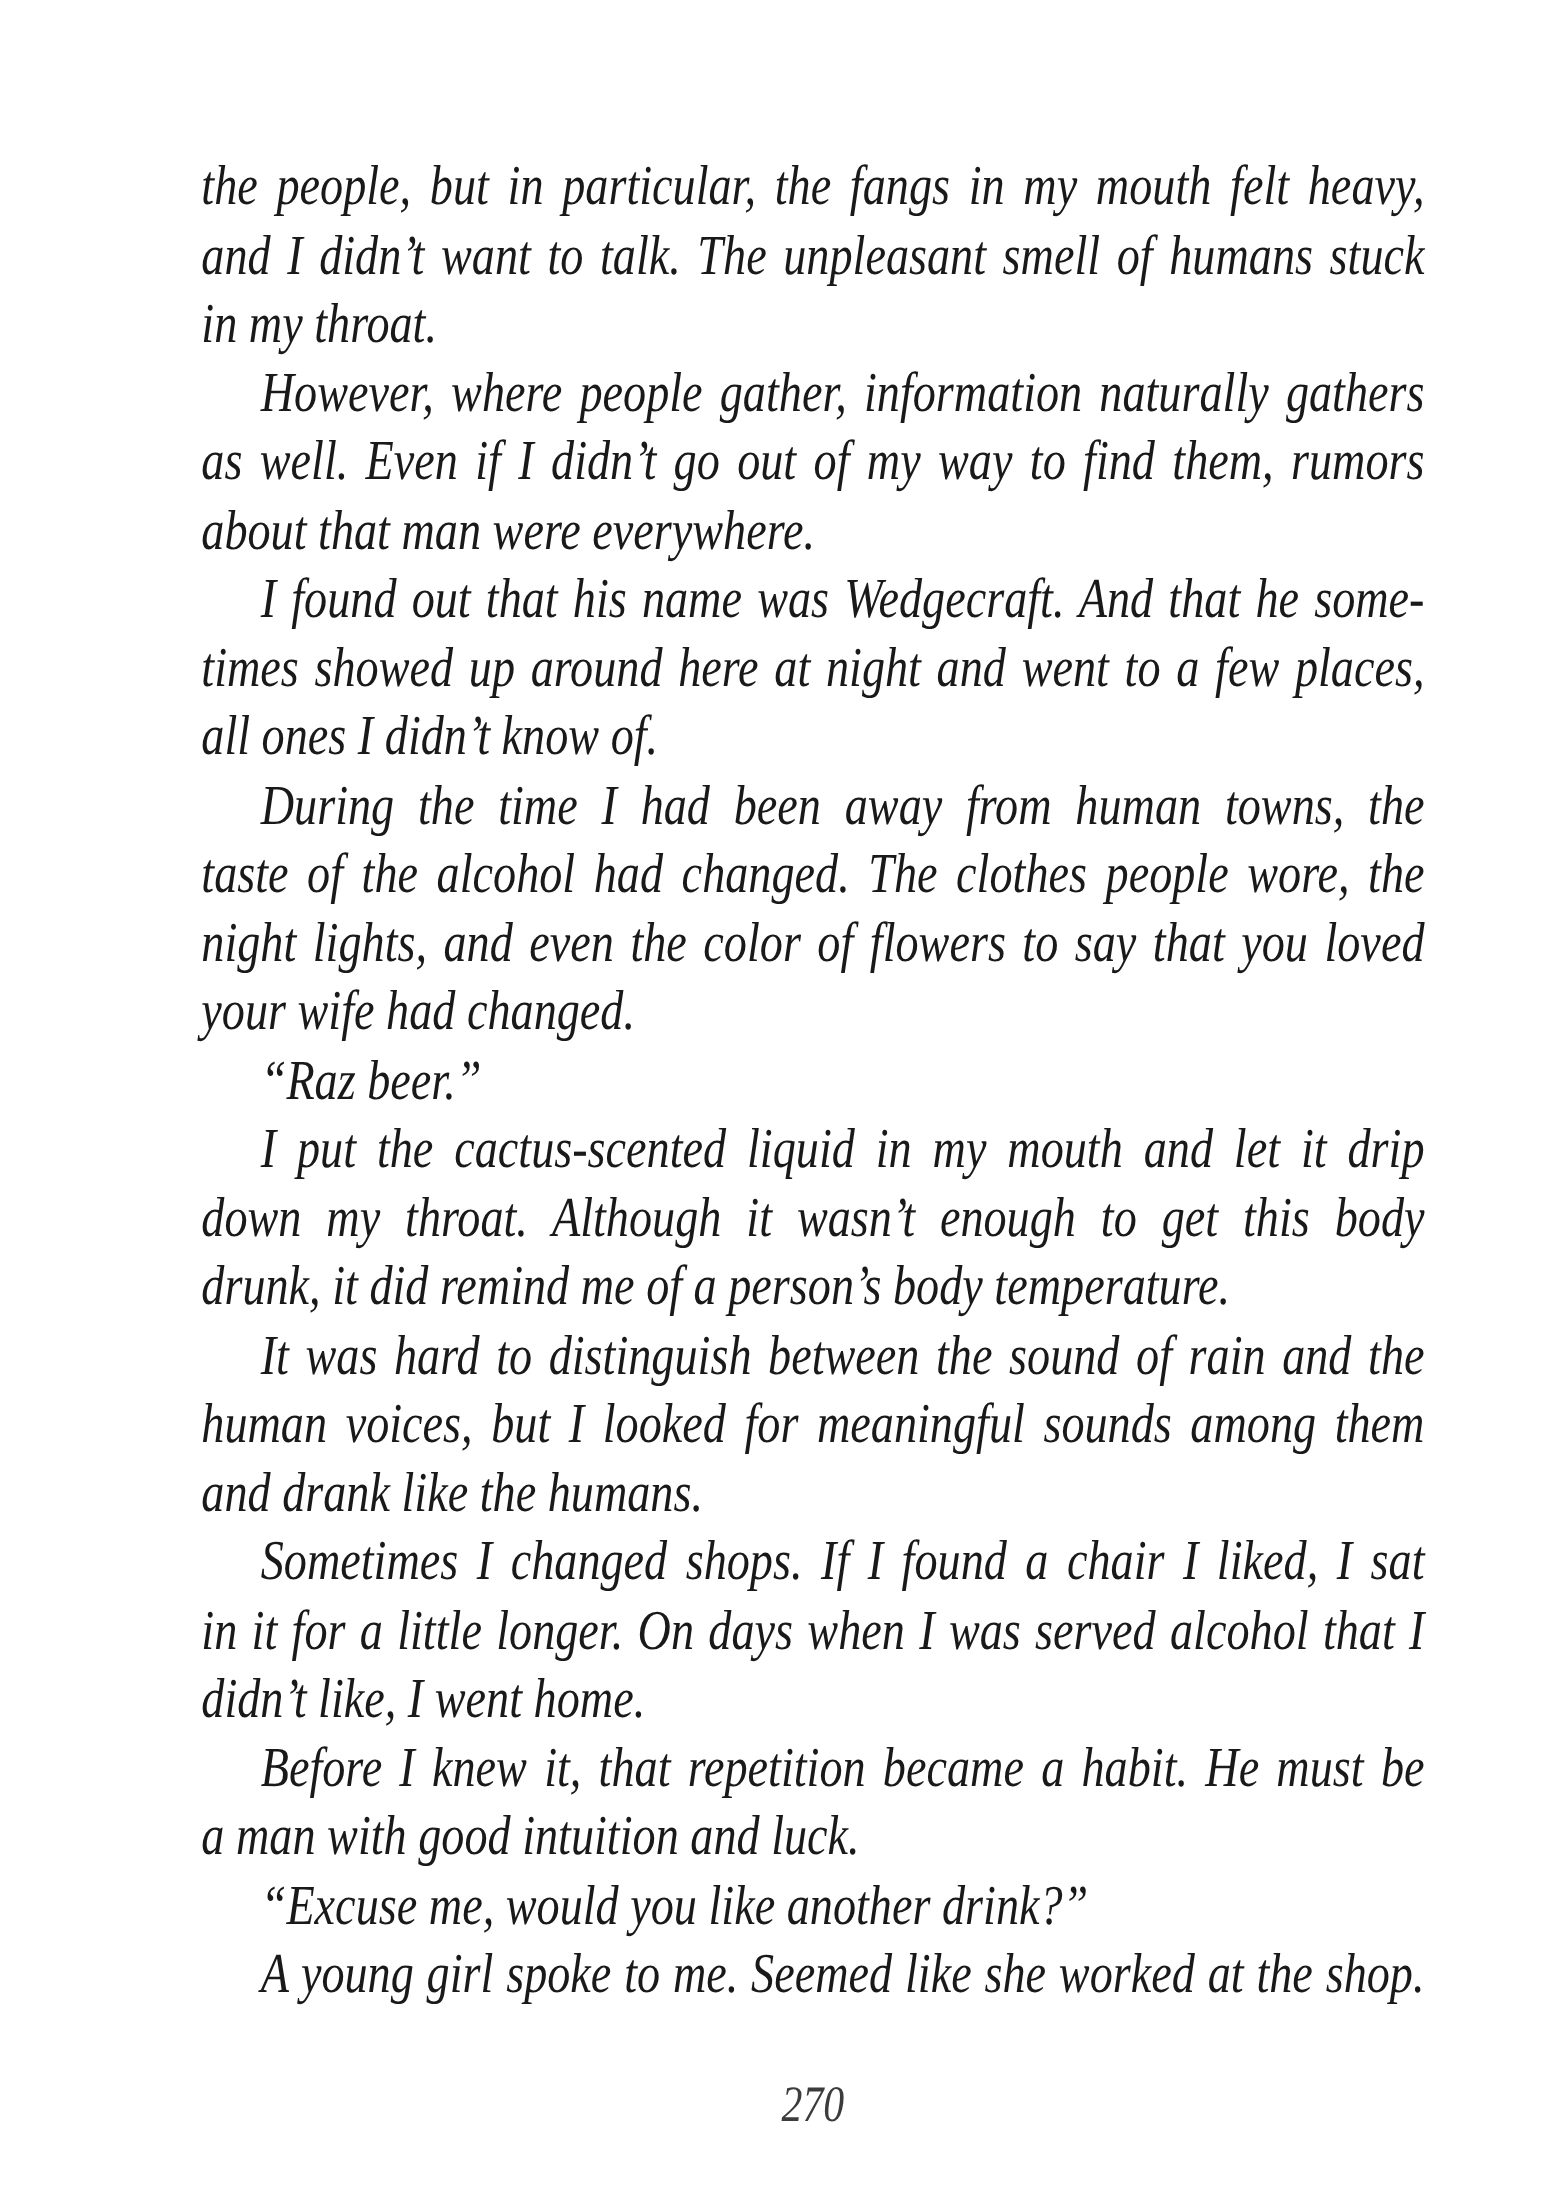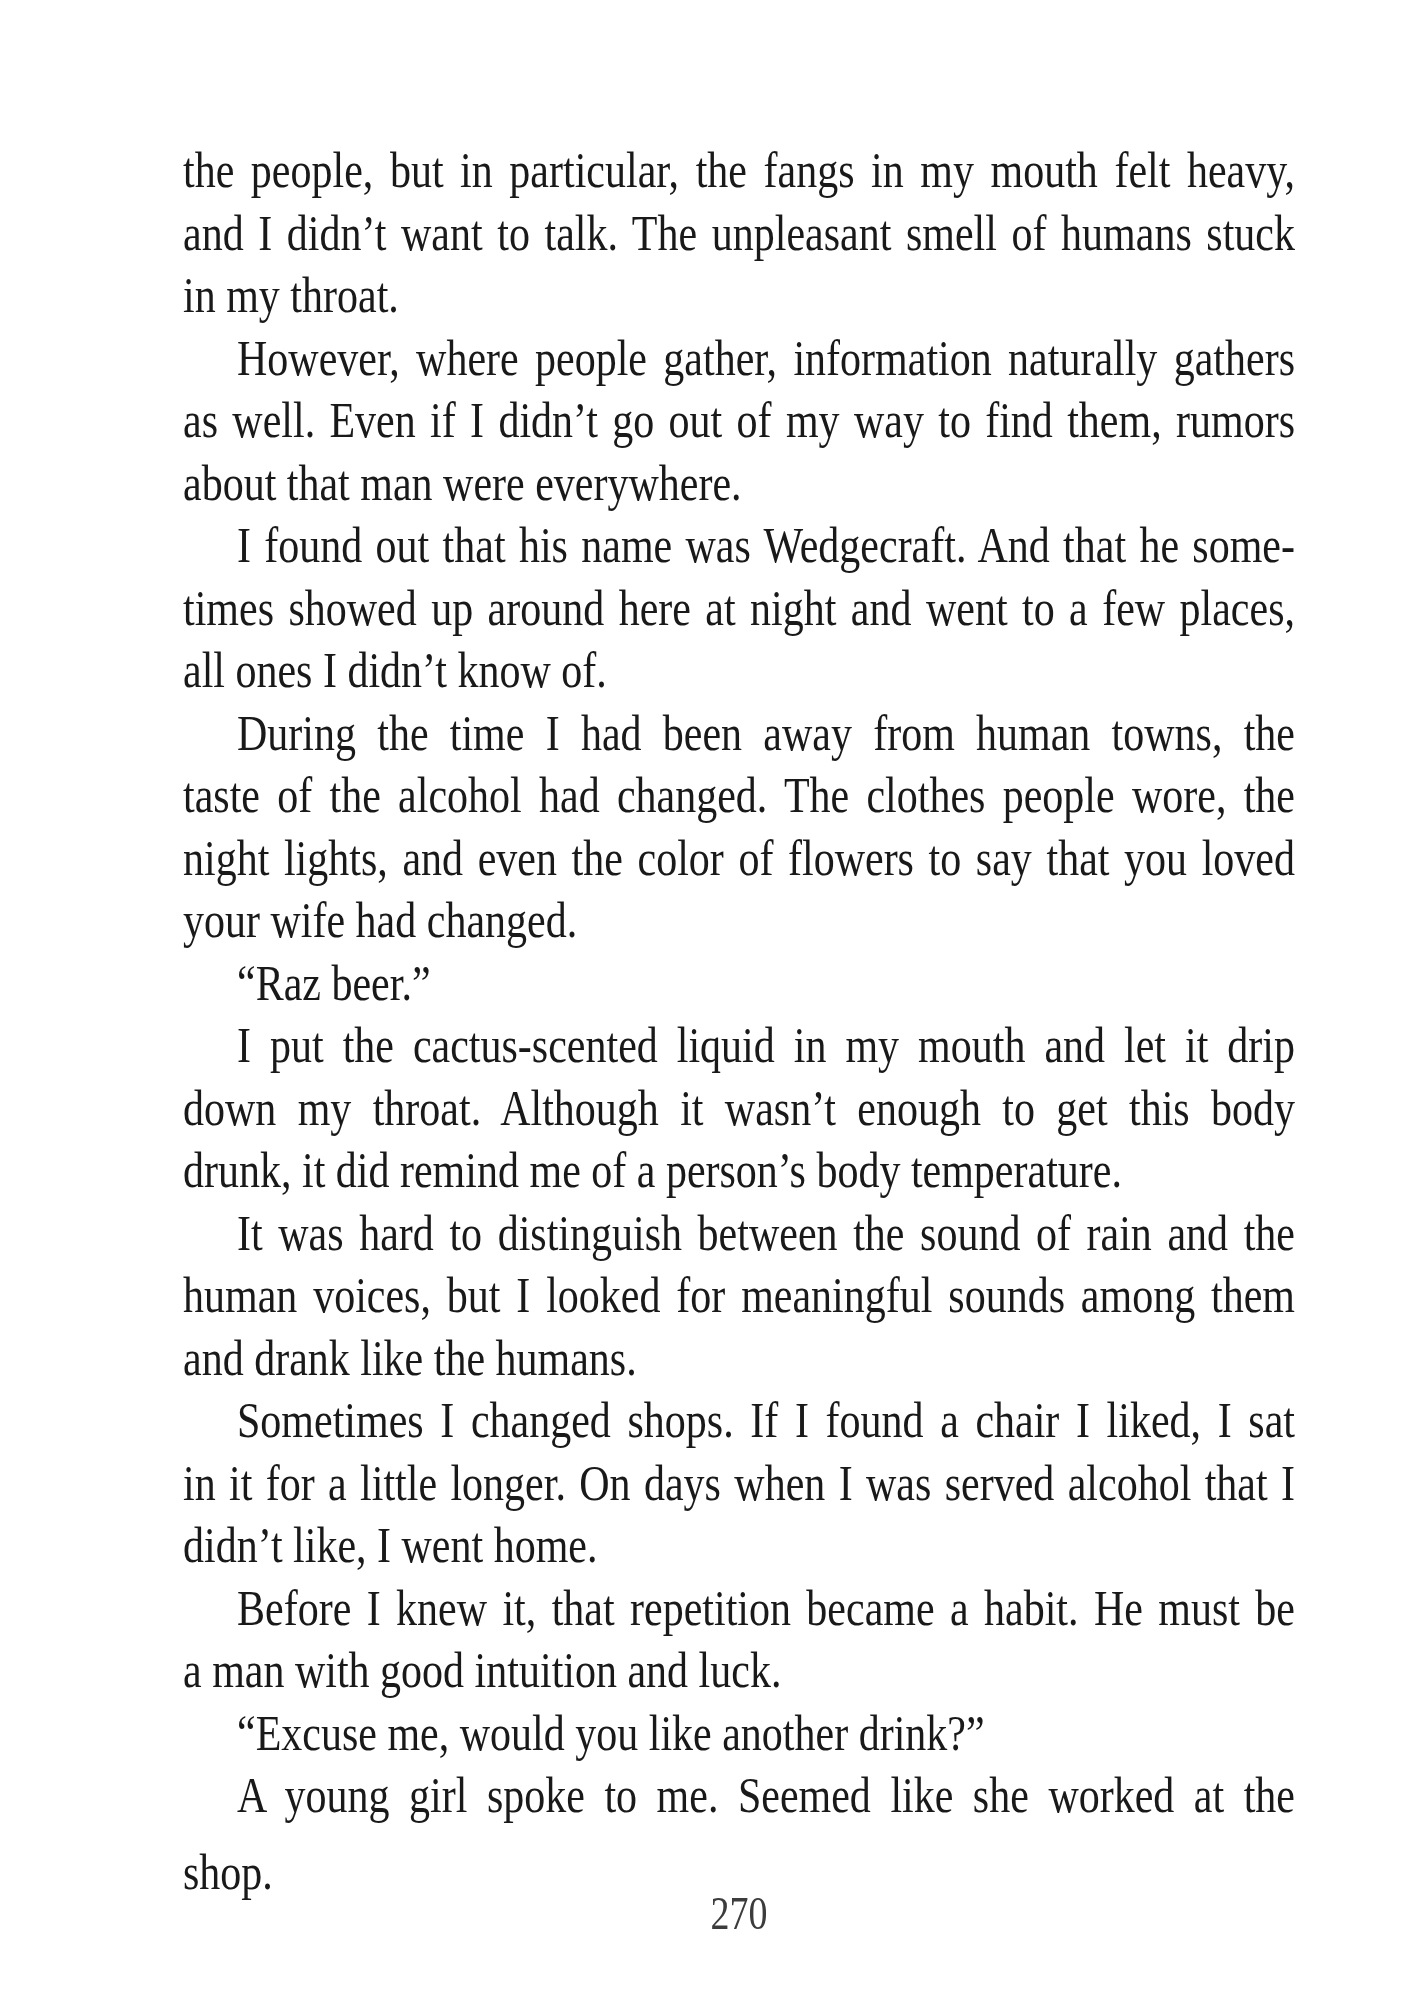--- a/index.html
+++ b/index.html
@@ -8,20 +8,21 @@
     background: #ffffff;
   }
   .page {
     position: relative;
     width: 1403px;
     height: 2000px;
     background: #ffffff;
     overflow: hidden;
     font-family: "Liberation Serif", serif;
     color: #191919;
+    font-style: italic;
   }
   .text-block {
     position: absolute;
     left: 183px;
     top: 132px;
     width: 1112px;
     font-size: 42px;
     line-height: 62.5px;
   }
   .line {

